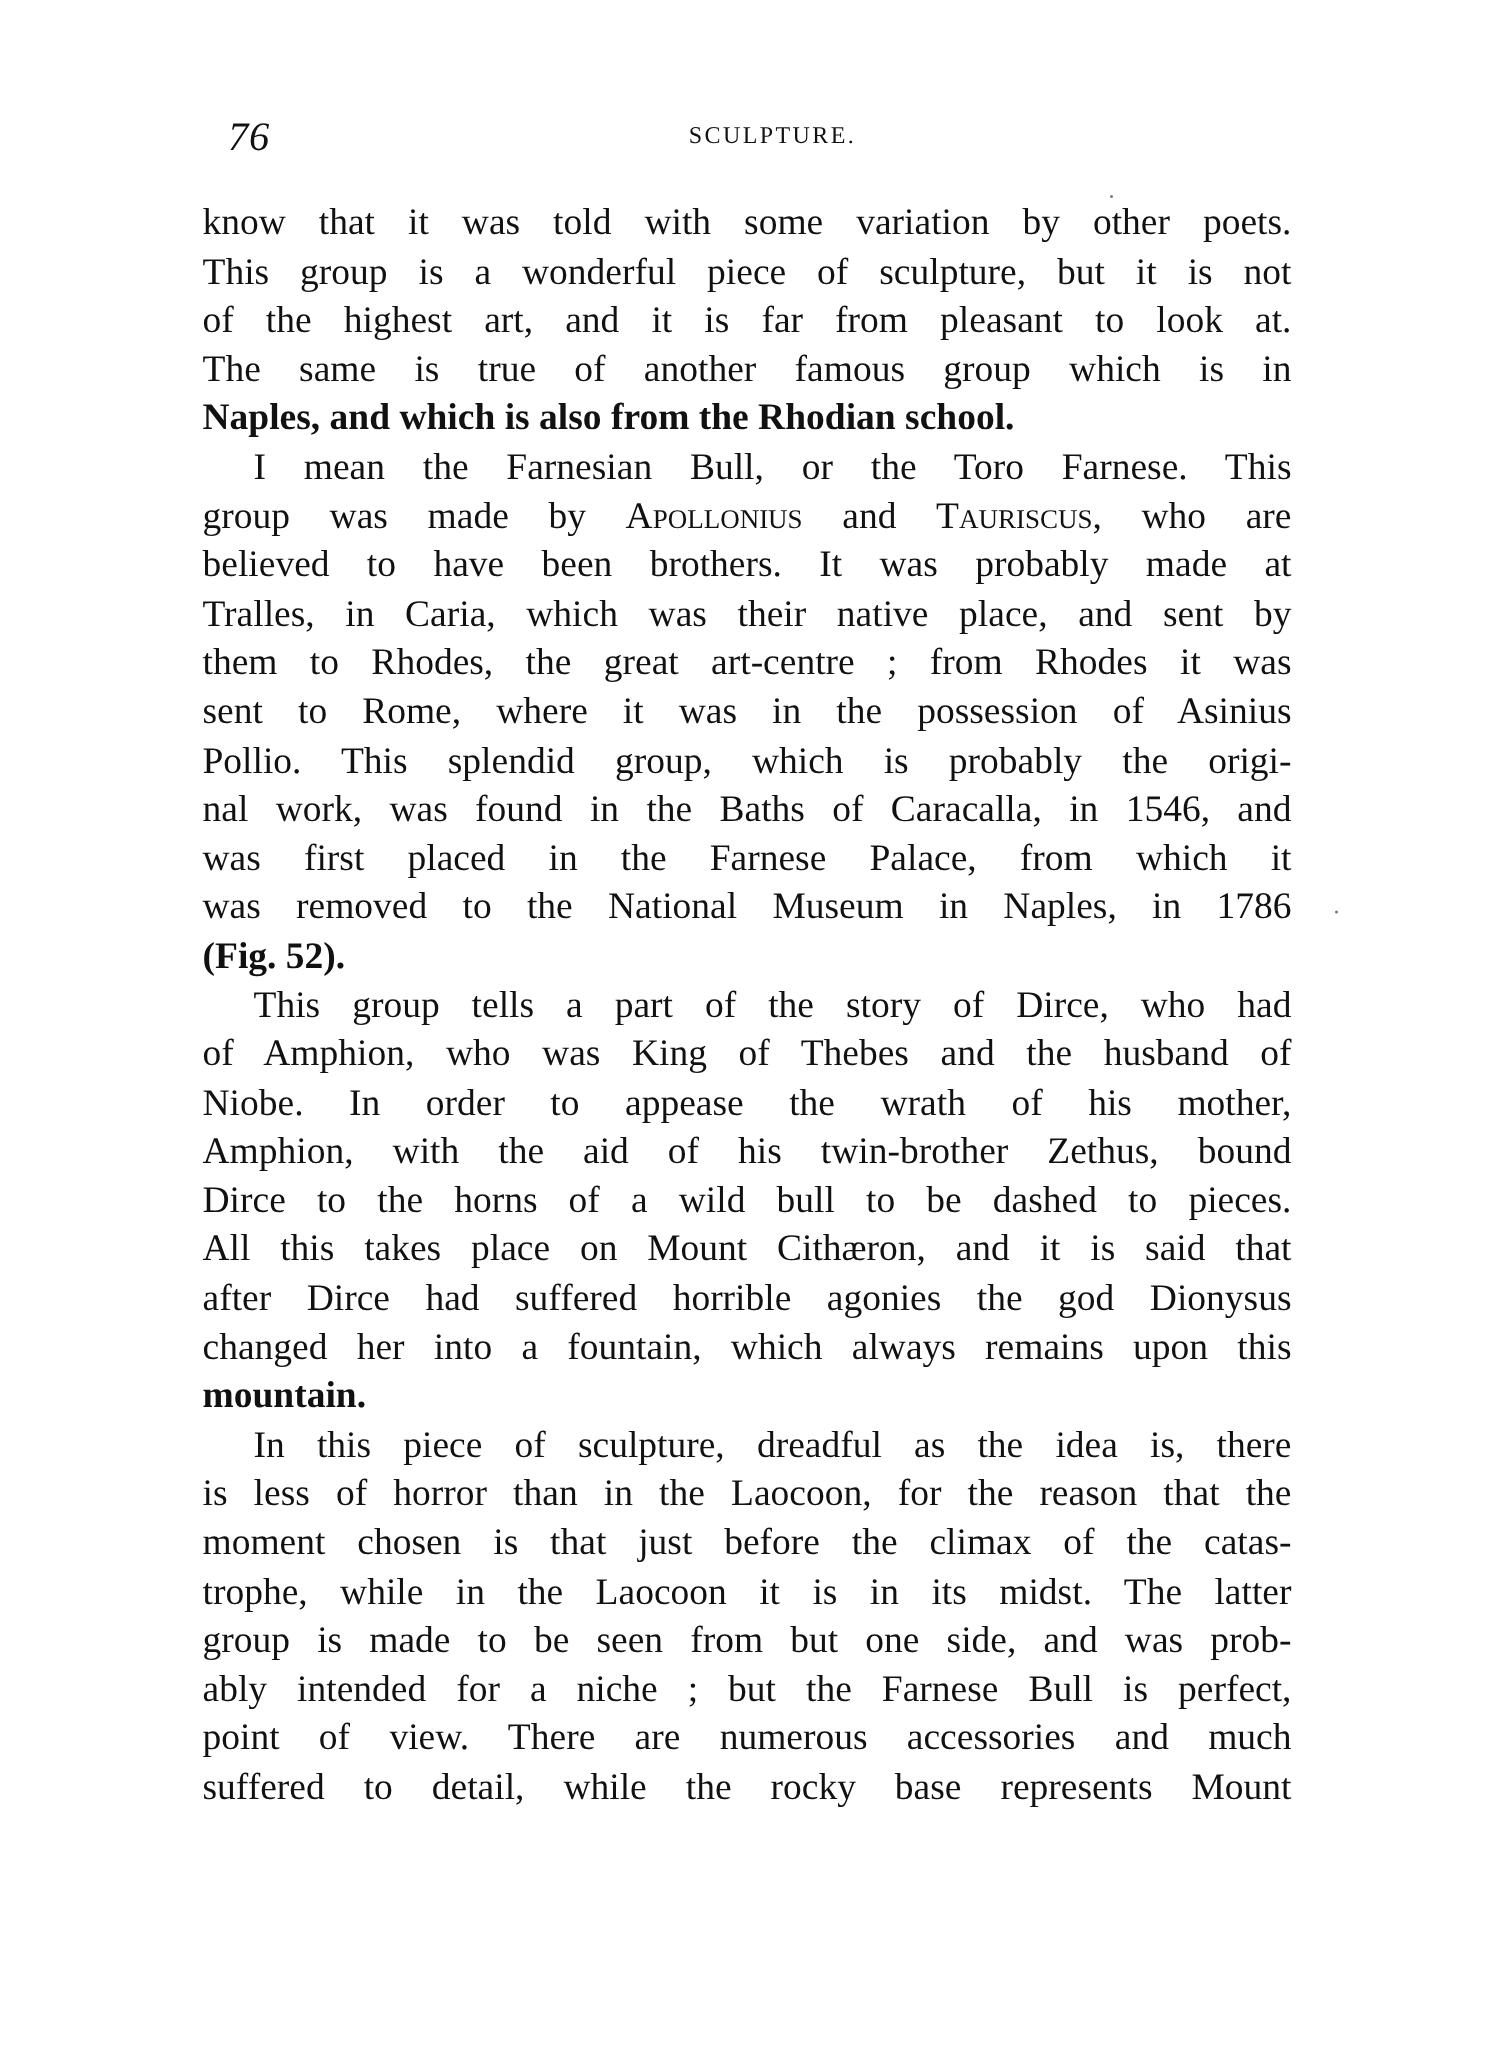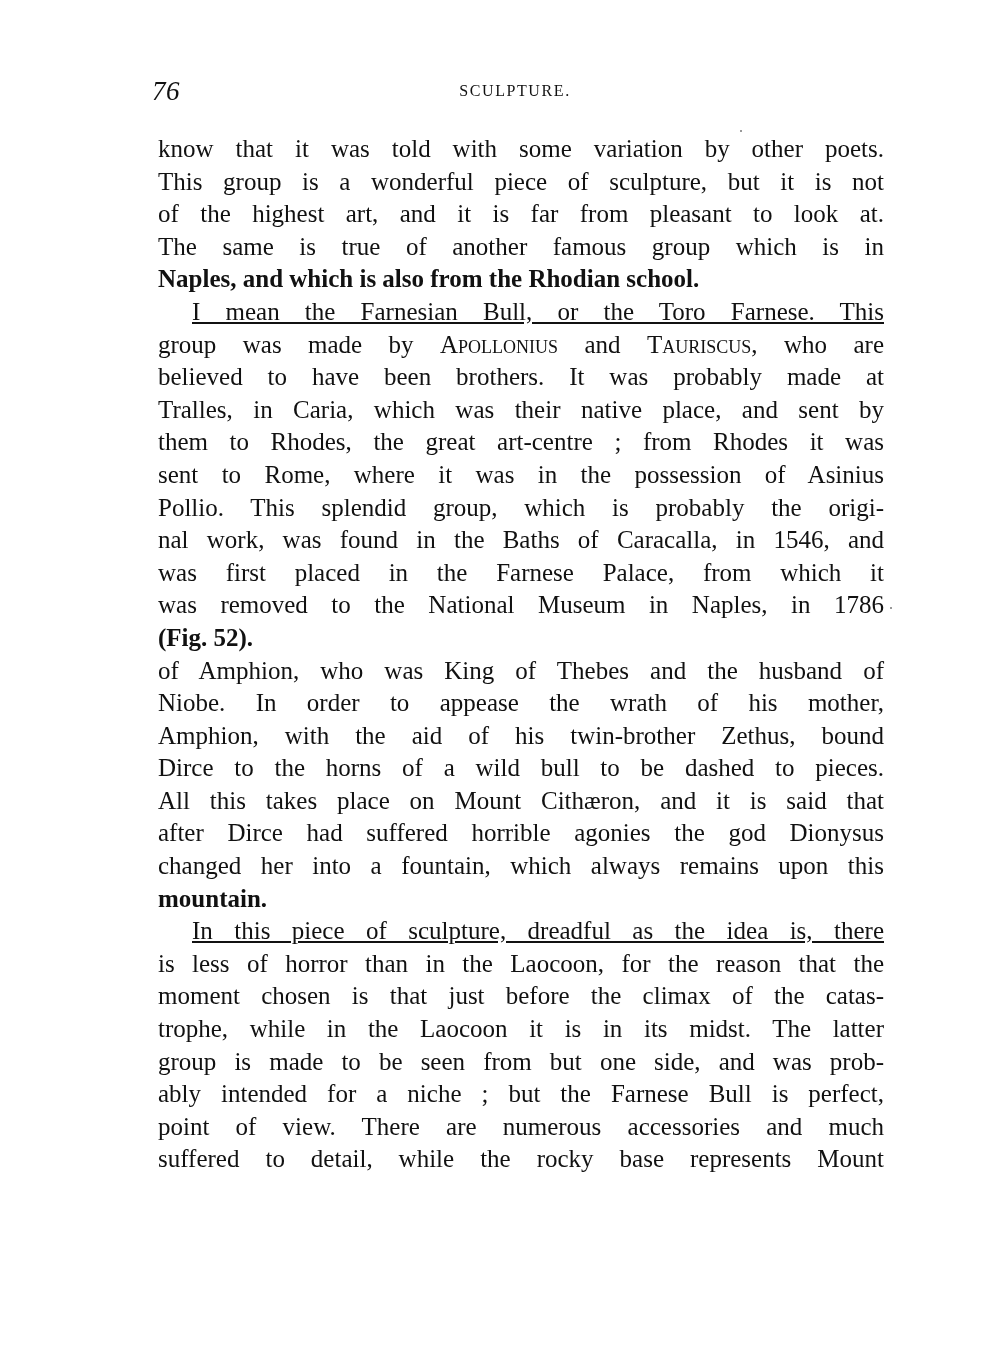--- a/index.html
+++ b/index.html
@@ -41,37 +41,36 @@
       position: absolute;
       left: 0;
       right: 0;
       top: 6px;
       text-align: center;
       font-size: 16px;
       letter-spacing: 1.6px;
     }
     .body-text {
       position: absolute;
-      left: 158px;
+      left: 135px;
       top: 133px;
       width: 726px;
     }
     .line {
       display: block;
       height: 32.6px;
       line-height: 32.6px;
       font-size: 25px;
       text-align: justify;
       text-align-last: justify;
       white-space: nowrap;
       word-spacing: 0;
     }
     .line.indent {
       padding-left: 34px;
-      text-decoration: underline;
     }
     .line.last {
       text-align-last: left;
       font-weight: bold;
     }
     .sc {
       font-variant: small-caps;
     }
     .speck {
       position: absolute;
@@ -108,20 +107,21 @@
         <span class="line">Tralles, in Caria, which was their native place, and sent by</span>
         <span class="line">them to Rhodes, the great art-centre ; from Rhodes it was</span>
         <span class="line">sent to Rome, where it was in the possession of Asinius</span>
         <span class="line">Pollio.  This splendid group, which is probably the origi-</span>
         <span class="line">nal work, was found in the Baths of Caracalla, in 1546, and</span>
         <span class="line">was first placed in the Farnese Palace, from which it</span>
         <span class="line">was removed to the National Museum in Naples, in 1786</span>
         <span class="line last">(Fig. 52).</span>
       </div>
     <div class="paragraph">
+        <span class="line indent">This group tells a part of the story of Dirce, who had</span>
         <span class="line">of Amphion, who was King of Thebes and the husband of</span>
         <span class="line">Niobe.  In order to appease the wrath of his mother,</span>
         <span class="line">Amphion, with the aid of his twin-brother Zethus, bound</span>
         <span class="line">Dirce to the horns of a wild bull to be dashed to pieces.</span>
         <span class="line">All this takes place on Mount Cithæron, and it is said that</span>
         <span class="line">after Dirce had suffered horrible agonies the god Dionysus</span>
         <span class="line">changed her into a fountain, which always remains upon this</span>
         <span class="line last">mountain.</span>
       </div>
     <div class="paragraph">

